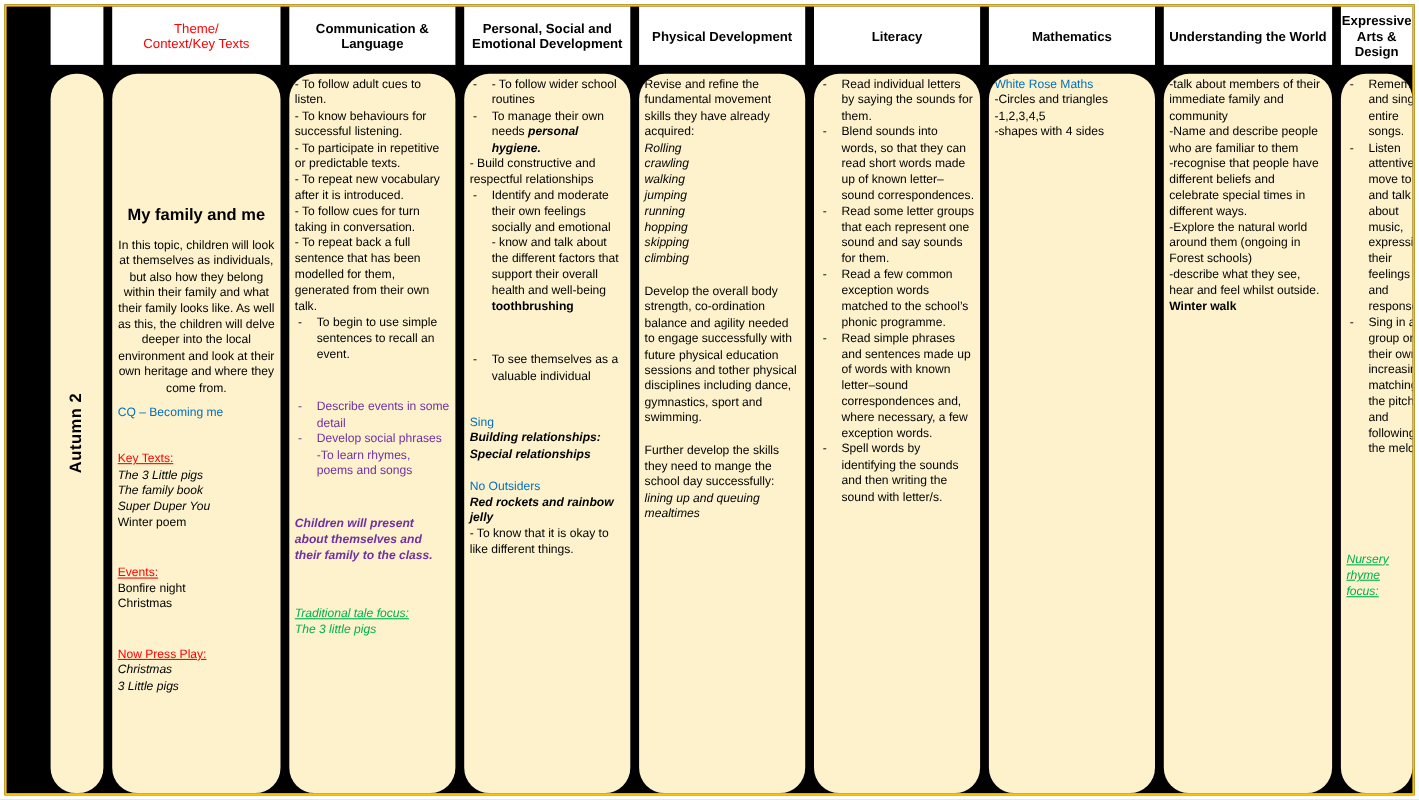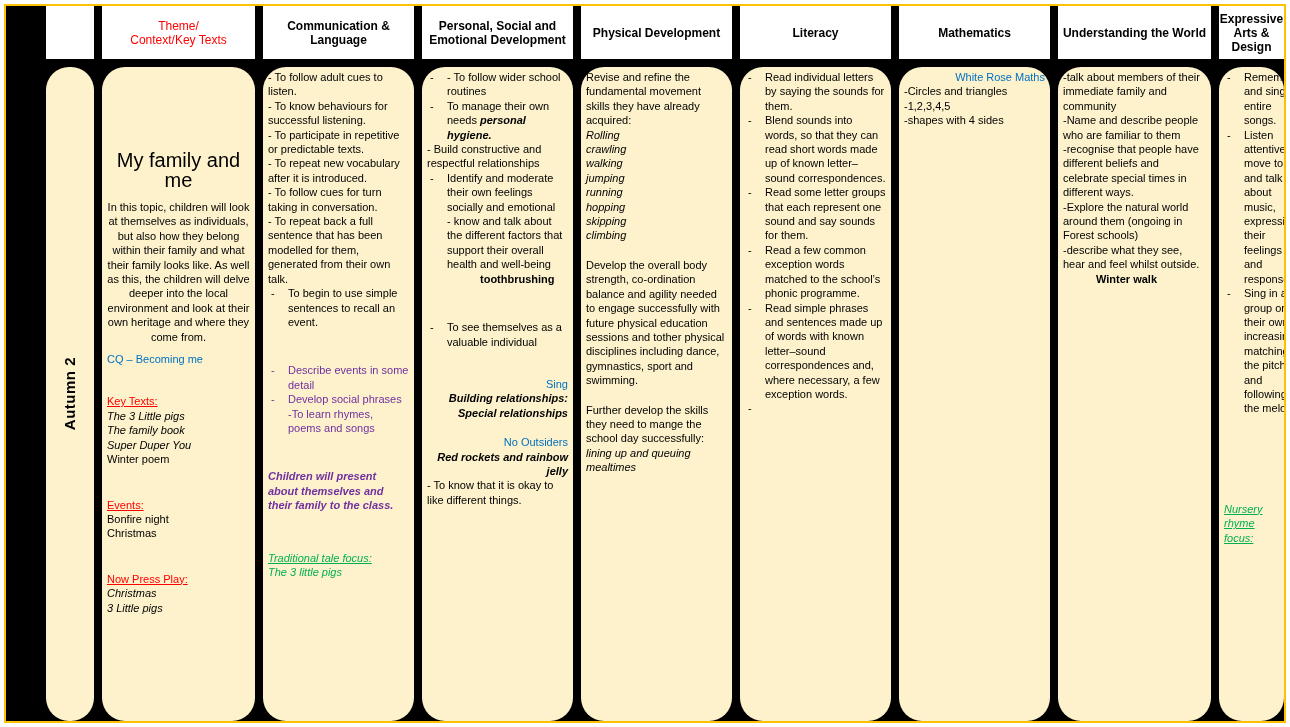--- a/index.html
+++ b/index.html
@@ -17,38 +17,38 @@
   .cell{background:#FDF2CC;box-sizing:border-box;overflow:hidden;}
   .hcell{
     background:#FFFFFF;
     display:flex;align-items:center;justify-content:center;
     text-align:center;font-weight:bold;font-size:12px;line-height:14px;
     padding:2px;
   }
   .hcell.red{color:#FF0000;font-weight:normal;}
   .bcell{padding:3px 5px;font-size:11px;line-height:14.4px;border-radius:23px;}
   .pre{white-space:pre-line;}
-  .center{text-align:right;}
-  .b{font-weight:bold;margin-left:33px;}
+  .center{text-align:left;}
+  .b{font-weight:bold;}
   .i{font-style:italic;}
   .bi{font-weight:bold;font-style:italic;}
   .u{text-decoration:underline;margin-top:16px;}
   .red{color:#FF0000;}
   .blue{color:#0070C0;}
   .purple{color:#7030A0;}
   .green{color:#00B050;}
   .bullet{display:flex;}
   .bullet .dash{flex:0 0 17px;padding-left:3px;}
   .bullet .btext{flex:1;}.sp12{height:12px;}.sp15{height:15px;}.sp22{height:22px;}
   .sp28{height:28px;}.sp34{height:34px;}.sp70{height:70px;}
   
   .season-cell{display:flex;align-items:center;justify-content:center;padding:0;}
   .season-text{writing-mode:vertical-rl;transform:rotate(180deg);font-weight:bold;font-size:15px;letter-spacing:.5px;}
   
-  .theme-title{font-weight:normal;font-size:20px;line-height:20px;text-align:center;margin-top:80px;}
+  .theme-title{font-weight:bold;font-size:15px;line-height:20px;text-align:center;margin-top:116px;}
   .theme-intro{text-align:center;margin-top:10px;}
   .cq{margin-top:8px;text-align:left;}
   .ead-pad{padding-right:8px;}
 </style>
 </head>
 <body>
 
 <div class="page">
   <div class="grid">
 
@@ -182,20 +182,21 @@
       <div class="bullet">
         <span class="dash">-</span>
         <span class="btext">Read a few common exception words matched to the school’s phonic programme.</span>
       </div>
       <div class="bullet">
         <span class="dash">-</span>
         <span class="btext">Read simple phrases and sentences made up of words with known letter–sound correspondences and, where necessary, a few exception words.</span>
       </div>
       <div class="bullet">
         <span class="dash">-</span>
+        <span class="btext">Spell words by identifying the sounds and then writing the sound with letter/s.</span>
       </div>
     </div>
 
     <div class="cell bcell">
       <div class="blue center">White Rose Maths</div>
       <div class="pre">-Circles and triangles
 -1,2,3,4,5
 -shapes with 4 sides</div>
     </div>
 

